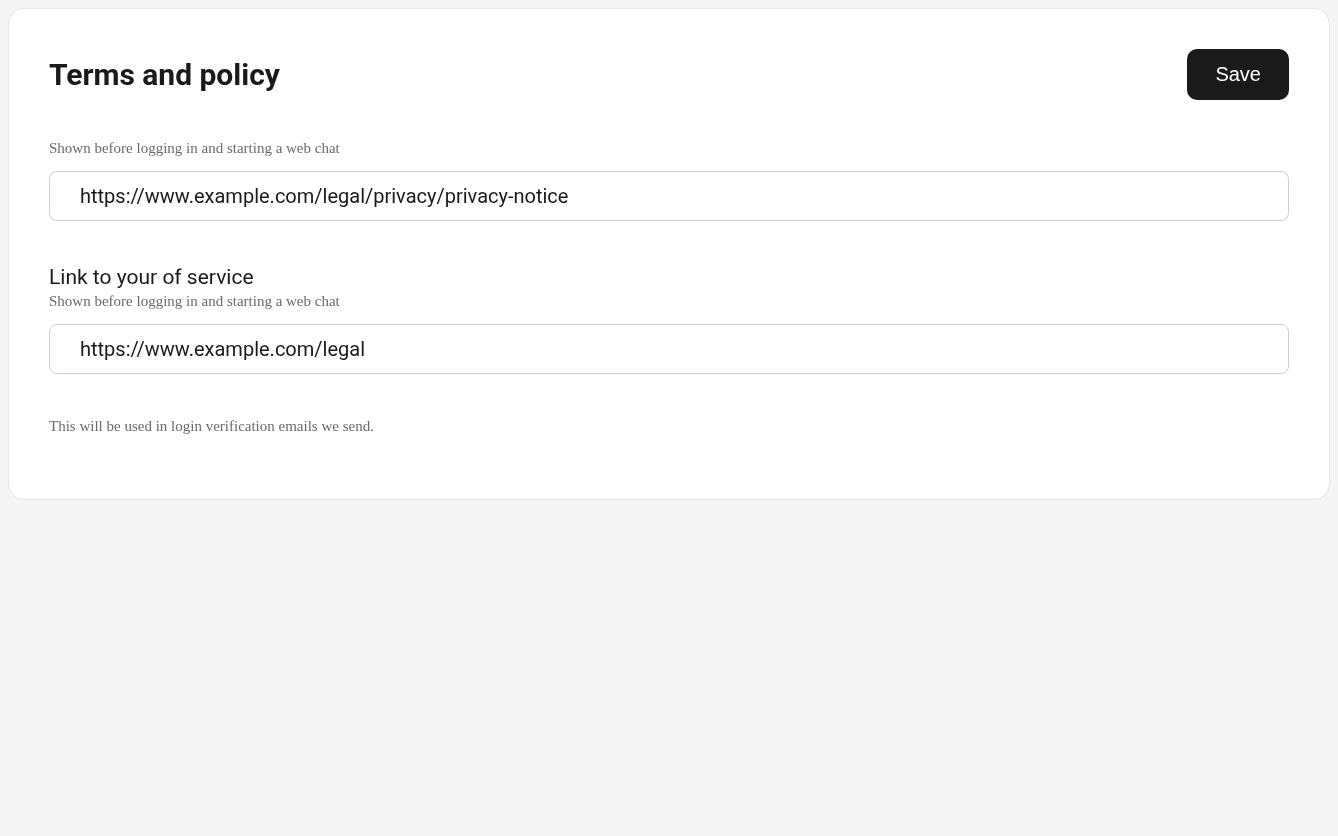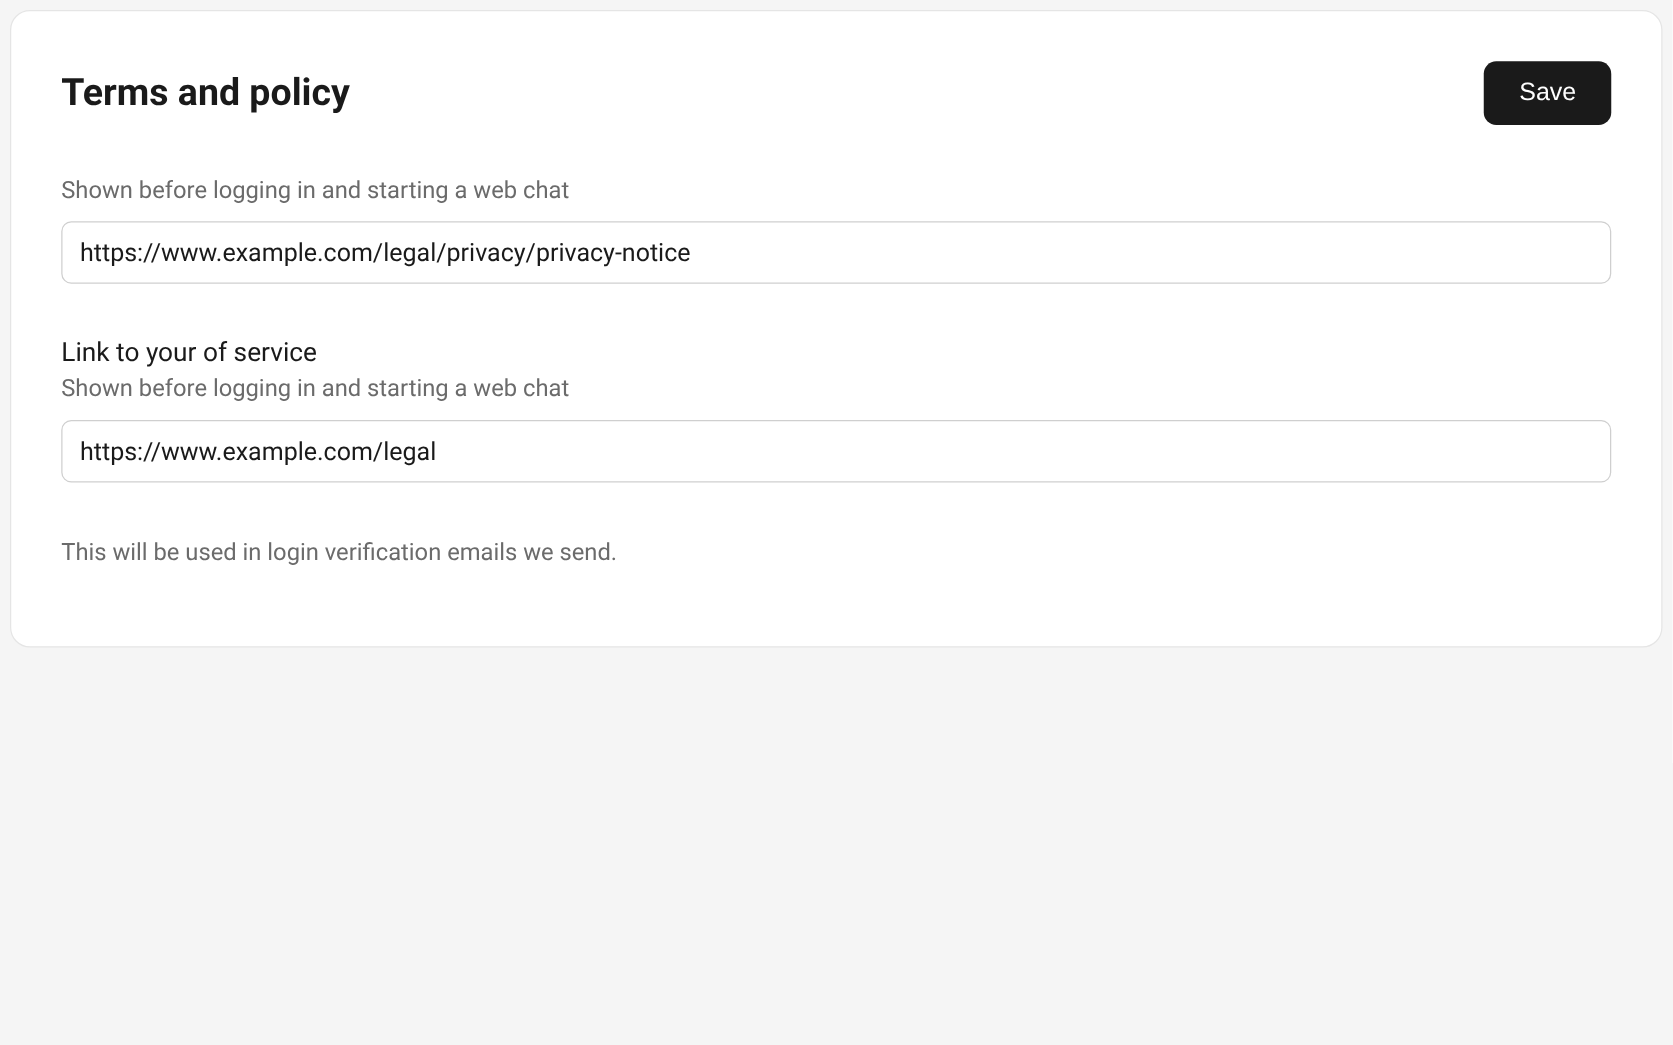--- a/index.html
+++ b/index.html
@@ -53,29 +53,30 @@
       margin-bottom: 0;
     }
     .field-label {
       font-size: 21px;
       font-weight: 400;
       color: #1a1a1a;
       margin-bottom: 4px;
       display: block;
     }
     .field-help {
-      font-size: 19px;
+      font-size: 15px;
       font-weight: 400;
       color: #6b6b6b;
       margin-bottom: 14px;
       display: block;
+      font-family: Liberation Serif, serif;
     }
     .text-input {
       width: 100%;
-      padding: 12px 14px;
+      padding: 12px 30px;
       font-size: 20px;
       font-family: inherit;
       color: #1a1a1a;
       border: 1px solid #cfcfcf;
       border-radius: 8px;
       background: #ffffff;
       outline: none;
     }
   </style>
 </head>

